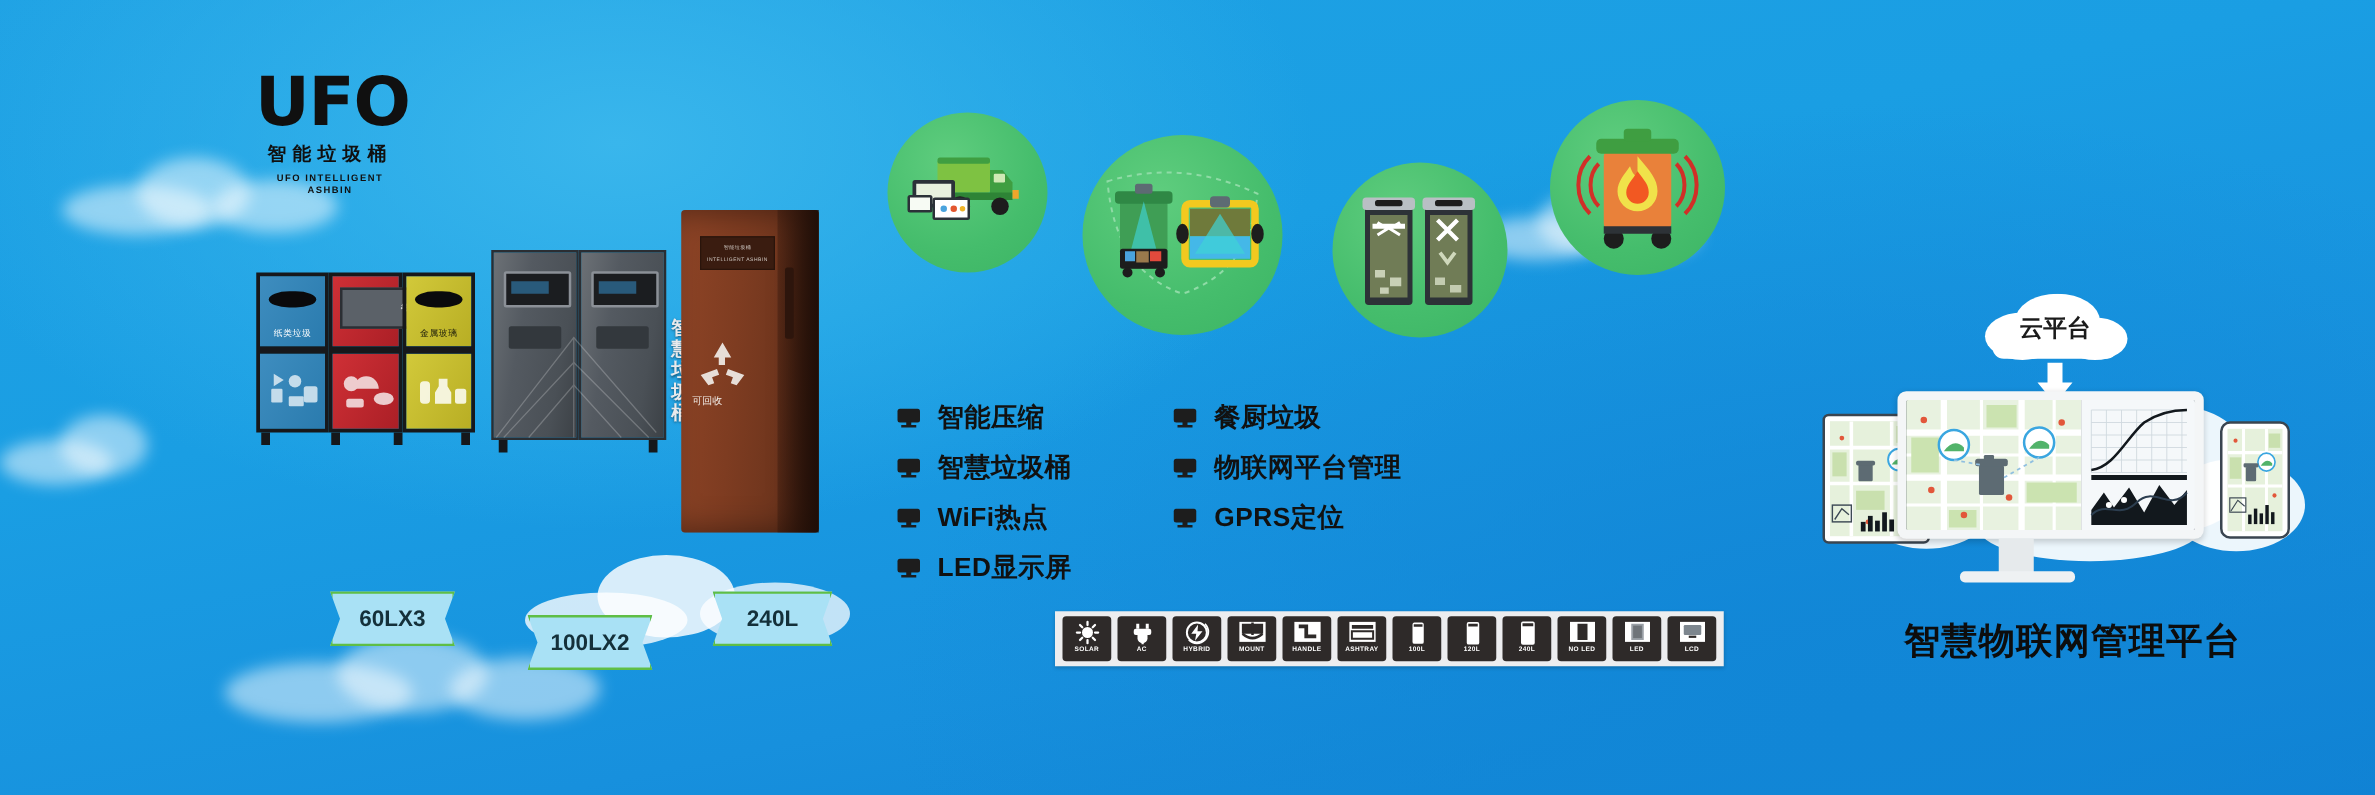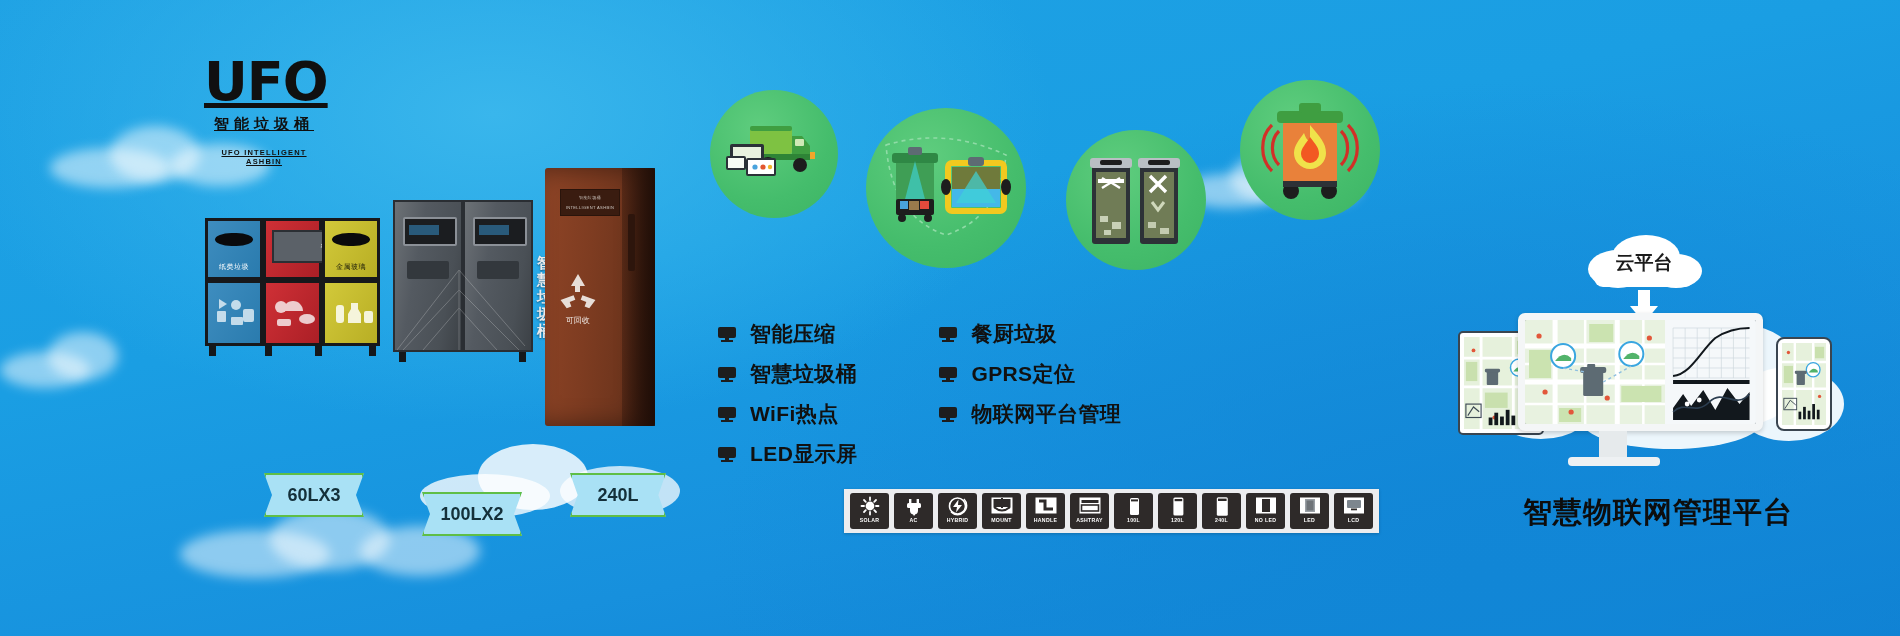--- a/index.html
+++ b/index.html
@@ -12,26 +12,26 @@
     position:relative;width:1900px;height:636px;overflow:hidden;
     background:
       radial-gradient(ellipse 900px 500px at 26% 18%, #39b6ec 0%, rgba(57,182,236,0) 62%),
       radial-gradient(ellipse 1100px 700px at 78% 90%, #1186d6 0%, rgba(17,134,214,0) 70%),
       linear-gradient(168deg,#1fa2e4 0%,#1a9ee3 38%,#1790dd 70%,#0f7fd2 100%);
   }
   .cl-grp{position:absolute;pointer-events:none;}
   .cl-grp i{position:absolute;display:block;background:rgba(255,255,255,.92);border-radius:50%;}
   .soft{opacity:.55;filter:blur(6px);}
   
-  .logo{position:absolute;left:204px;top:56px;width:120px;height:92px;color:#101010;text-decoration:underline;}
+  .logo{position:absolute;left:204px;top:56px;width:120px;height:92px;color:#101010;}
   .logo .ufo-row{display:flex;align-items:flex-start;height:58px;}
   .logo .ufo-txt{font-family:"DejaVu Sans",sans-serif;font-weight:700;font-size:54px;line-height:52px;letter-spacing:-1px;}
   .logo svg{display:block;}
   .logo .cn{font-size:15px;font-weight:700;letter-spacing:5px;line-height:16px;text-align:center;margin-top:2px;}
-  .logo .en{font-size:7.5px;font-weight:700;letter-spacing:1.2px;text-align:center;margin-top:16px;}
+  .logo .en{font-size:7.5px;font-weight:700;letter-spacing:1.2px;text-align:center;margin-top:6px;}
   
   .bin-wrap{position:absolute;}
   .tri-bin{left:205px;top:218px;width:175px;height:128px;}
   .cell{position:absolute;border:3px solid #17181b;box-sizing:border-box;}
   .cell-top{height:62px;}
   .cell-bot{height:66px;top:62px;}
   .lbl-cn{position:absolute;left:0;right:0;bottom:5px;text-align:center;color:#fff;font-size:7px;letter-spacing:.5px;}
   .slot{position:absolute;left:14%;top:22%;width:72%;height:22%;background:#0a0a0c;border-radius:50%/60%;}
   .plate{position:absolute;left:12%;top:16%;width:76%;height:52%;background:#5b6168;border:2px solid #2b2f34;display:flex;align-items:center;justify-content:center;color:#f2f2f2;font-size:8px;letter-spacing:1px;padding-left:44px;}
   .legs{position:absolute;left:0;right:0;bottom:-10px;height:10px;}
@@ -44,21 +44,21 @@
   .duo-flap{position:absolute;left:18%;top:40%;width:64%;height:12%;background:#33383d;border-radius:2px;}
   .duo-vtxt{position:absolute;right:-30px;top:54px;width:26px;color:#e9eaec;font-size:15px;font-weight:700;line-height:17px;letter-spacing:1px;text-shadow:0 1px 2px rgba(0,0,0,.5);}
   
   .brown-bin{left:545px;top:168px;width:110px;height:258px;}
   .brown-body{position:absolute;inset:0;background:linear-gradient(95deg,#8e4426 0%,#7e3c21 40%,#6e351d 72%,#4e2514 100%);border-radius:3px;box-shadow:inset -14px 0 26px rgba(0,0,0,.45);}
   .brown-dark{position:absolute;right:0;top:0;width:30%;height:100%;background:linear-gradient(90deg,rgba(40,18,10,.35),rgba(28,12,6,.85));}
   .brown-panel{position:absolute;left:14%;top:8%;width:52%;height:10%;background:#3a1c10;border:1px solid #2a140b;}
   .brown-panel span{display:block;margin-top:5px;text-align:center;color:#cfc8c2;font-size:4px;letter-spacing:.4px;}
   .brown-strip{position:absolute;right:18%;top:18%;width:7%;height:22%;background:#2d150c;border-radius:2px;}
   .recy{position:absolute;left:8%;top:39%;width:48px;height:48px;opacity:.92;}
-  .recy-txt{position:absolute;left:8%;top:57%;width:48px;text-align:center;color:#efe9e4;font-size:8px;}
+  .recy-txt{position:absolute;left:8%;top:57%;width:48px;color:#efe9e4;font-size:8px;}
   
   .banner{position:absolute;height:40px;display:flex;align-items:center;justify-content:center;
     background:#a9e1f5;border:2px solid #5fbe46;color:#14303a;font-weight:700;font-size:18px;
     clip-path:polygon(0 0,100% 0,92% 50%,100% 100%,0 100%,8% 50%);}
   .b1{left:264px;top:473px;width:96px;}
   .b2{left:422px;top:492px;width:96px;}
   .b3{left:570px;top:473px;width:92px;}
   
   .gcircle{position:absolute;border-radius:50%;background:radial-gradient(circle at 38% 30%,#5fcd7e 0%,#45bd6c 60%,#3cb464 100%);}
   .g1{left:710px;top:90px;width:128px;height:128px;}
@@ -408,29 +408,29 @@
             <s></s>
           </div>
           <div class="ftxt">餐厨垃圾</div>
         </div>
       <div class="frow">
           <div class="fbullet">
             <b></b>
             <i></i>
             <s></s>
           </div>
-          <div class="ftxt">GPRS定位</div>
+          <div class="ftxt">物联网平台管理</div>
         </div>
       <div class="frow">
           <div class="fbullet">
             <b></b>
             <i></i>
             <s></s>
           </div>
-          <div class="ftxt">物联网平台管理</div>
+          <div class="ftxt">GPRS定位</div>
         </div>
     </div>
   </div>
 
   <div class="strip">
     <div class="chip">
       <div class="gl">
         <svg width="22" height="20" viewBox="0 0 22 20">
             <g fill="#fff">
               <circle cx="11" cy="10" r="4.4"></circle>

